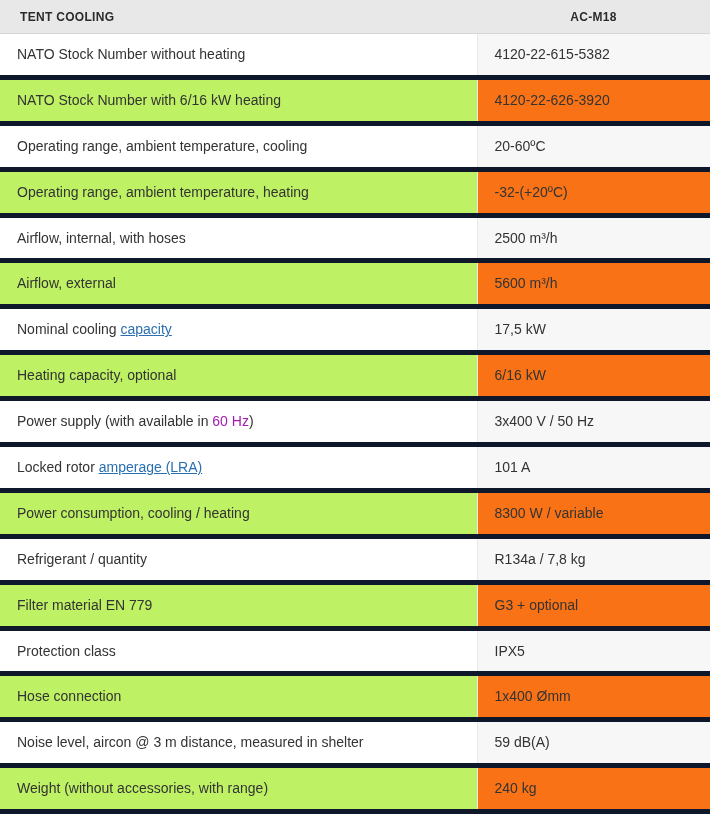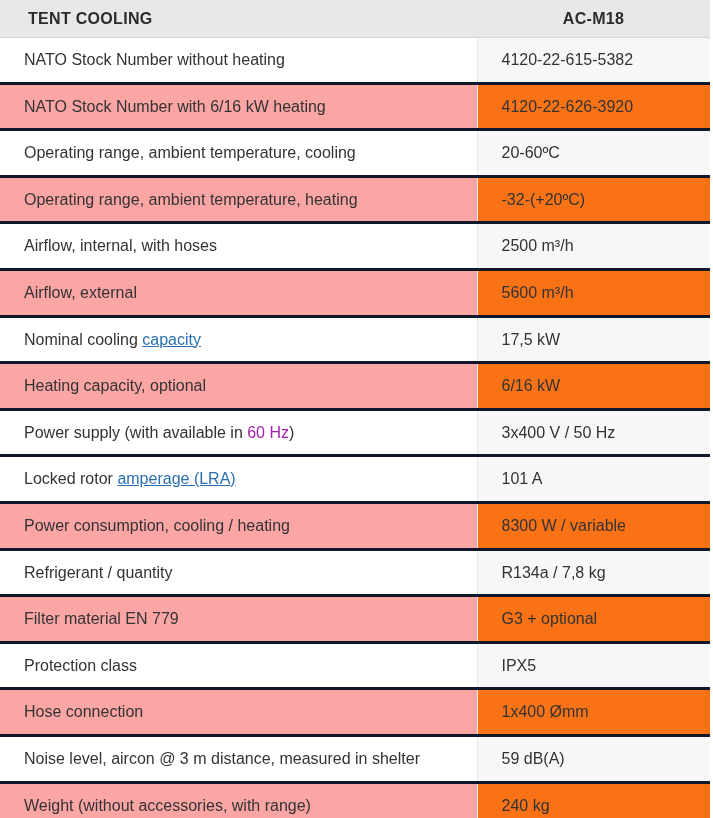--- a/index.html
+++ b/index.html
@@ -19,51 +19,51 @@
     width: 710px;
     border-collapse: collapse;
     table-layout: fixed;
   }
   table.spec-table col.col-label { width: 477px; }
   table.spec-table col.col-value { width: 233px; }
 
   thead th {
     background: #e8e8e8;
     font-weight: bold;
-    font-size: 16px;
+    font-size: 12px;
     color: #2b2b2b;
     letter-spacing: 0.3px;
-    padding: 9px 28px;
+    padding: 9px 20px;
     border-bottom: 1px solid #d6d6d6;
     border-top: 1px solid #e8e8e8;
   }
   thead th.th-label {
     text-align: left;
   }
   thead th.th-value {
     text-align: center;
   }
 
   tbody td {
-    padding: 11px 24px;
-    border-bottom: 3px solid #0f172a;
-    font-size: 16px;
+    padding: 11px 17px;
+    border-bottom: 5px solid #0f172a;
+    font-size: 14px;
     line-height: 1.35;
     vertical-align: middle;
   }
   tbody tr td.cell-label {
     text-align: left;
     background: #ffffff;
   }
   tbody tr td.cell-value {
     background: #f7f7f7;
     border-left: 1px solid #e9e9e9;
   }
   tbody tr.alt td.cell-label {
-    background: #fca5a5;
+    background: #bef264;
   }
   tbody tr.alt td.cell-value {
     background: #f97316;
   }
   a.inline-link {
     color: #2a6fb0;
   }
   b.inline-bold {
     font-weight: normal;
     color: #a21caf;

